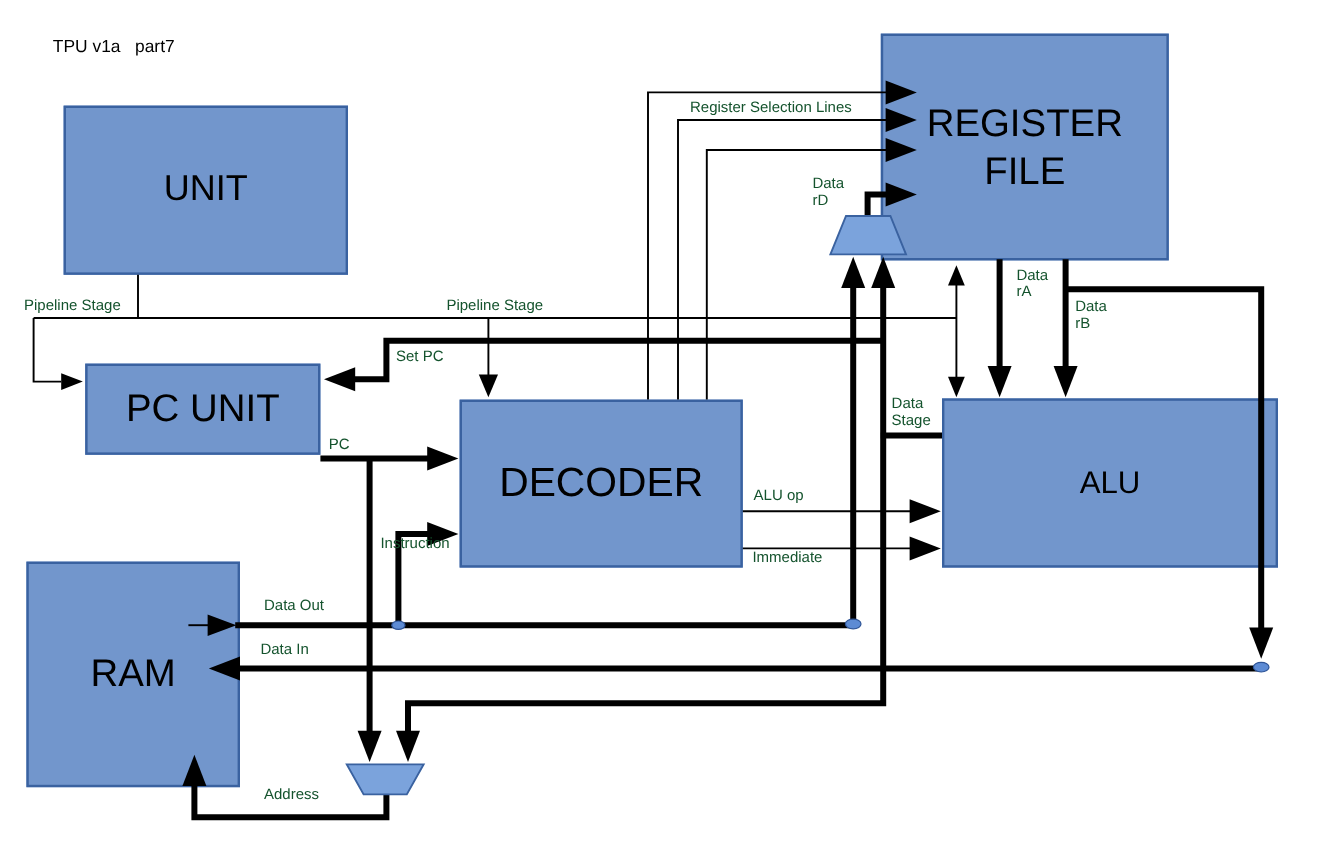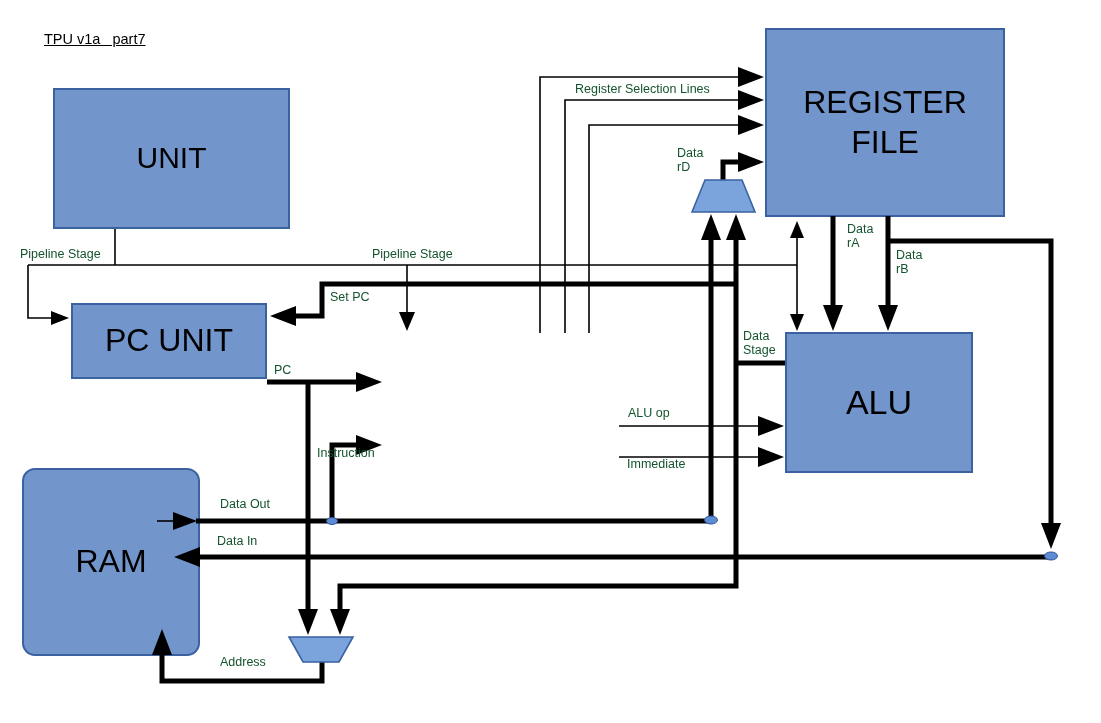--- a/index.html
+++ b/index.html
@@ -1,21 +1,21 @@
 <!DOCTYPE html>
 <html><head>
 <meta charset="utf-8">
 <style>
   html,body{margin:0;padding:0;background:#ffffff;}
   .canvas{
     position:relative;width:1101px;height:723px;background:#ffffff;
     font-family:"Liberation Sans","DejaVu Sans",sans-serif;overflow:hidden;
   }
   .title{
-    position:absolute;font-size:14.5px;color:#000;white-space:pre;z-index:6;text-decoration:underline;
+    position:absolute;font-size:14.5px;color:#000;white-space:pre;z-index:6;
   }
   .block{
     position:absolute;box-sizing:border-box;
     background:#7296CC;border:2px solid #3A62A0;
     display:flex;flex-direction:column;align-items:center;justify-content:center;
     color:#000;text-align:center;line-height:1.22;z-index:1;
   }
   .block span{display:block;}
   .wires{position:absolute;left:0;top:0;z-index:5;pointer-events:none;}
   .lbl{
@@ -32,35 +32,38 @@
 <body>
 
 <div class="canvas">
 
   <div class="title" style="left:44px;top:31px;">TPU v1a   part7</div>
 
   <div class="block" style="left:53px;top:88px;width:237px;height:141px;font-size:30px;">
     <span>UNIT</span>
   </div>
 
-  <div class="block" style="left:765px;top:28px;width:240px;height:189px;font-size:32px;">
+  <div class="block" style="left:734px;top:28px;width:240px;height:189px;font-size:32px;">
     <span>REGISTER</span>
     <span>FILE</span>
   </div>
 
   <div class="block" style="left:71px;top:303px;width:196px;height:76px;font-size:32px;">
     <span>PC UNIT</span>
   </div>
 
+  <div class="block" style="left:383px;top:333px;width:236px;height:140px;font-size:34px;">
+    <span>DECODER</span>
+  </div>
 
-  <div class="block" style="left:785px;top:332px;width:188px;height:141px;font-size:34px;">
+  <div class="block" style="left:785px;top:332px;width:280px;height:141px;font-size:26px;">
     <span>ALU</span>
   </div>
 
-  <div class="block" style="left:22px;top:468px;width:178px;height:188px;font-size:32px;border-radius:13px;">
+  <div class="block" style="left:22px;top:468px;width:178px;height:188px;font-size:32px;">
     <span>RAM</span>
   </div>
 
   <svg class="wires" width="1101" height="723" viewBox="0 0 1101 723">
 
     <g>
       <path class="wire thin" d="M115,229 V265"></path>
       <path class="wire thin" d="M28,265 H797"></path>
       <path class="wire thin" d="M28,265 V318 H51"></path>
       <polygon class="arrow" points="69,318 51,311 51,325"></polygon>

